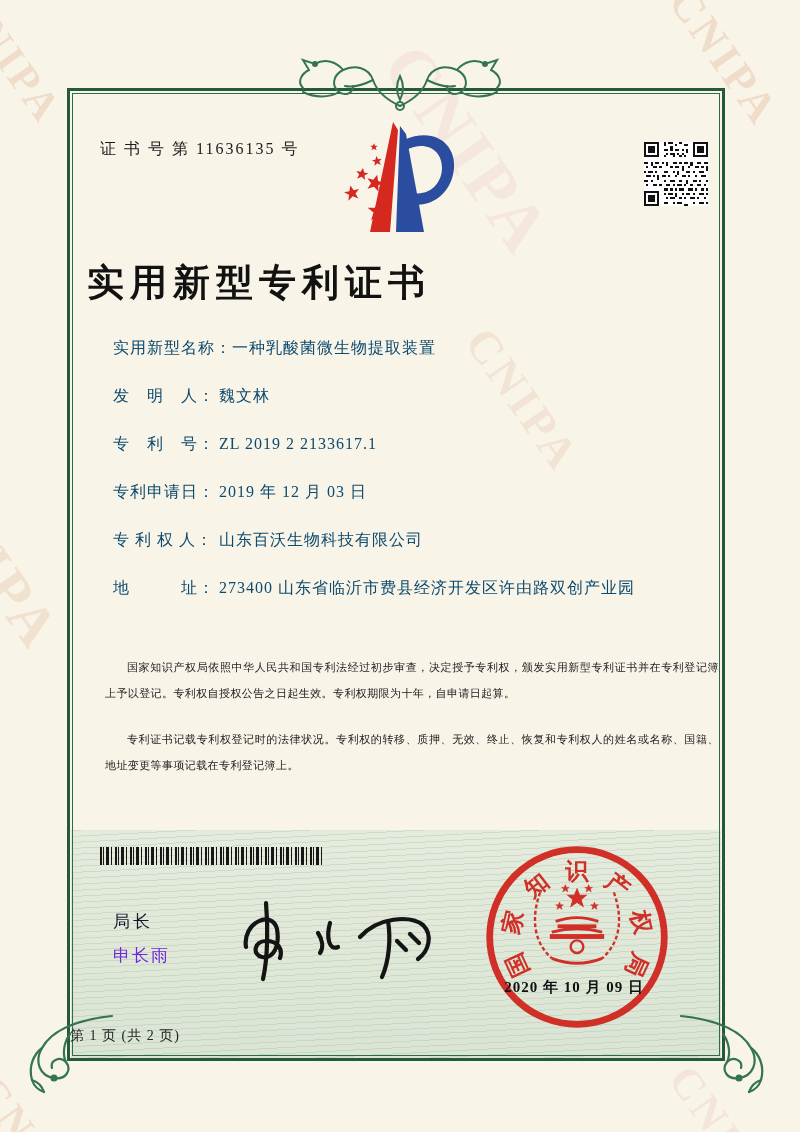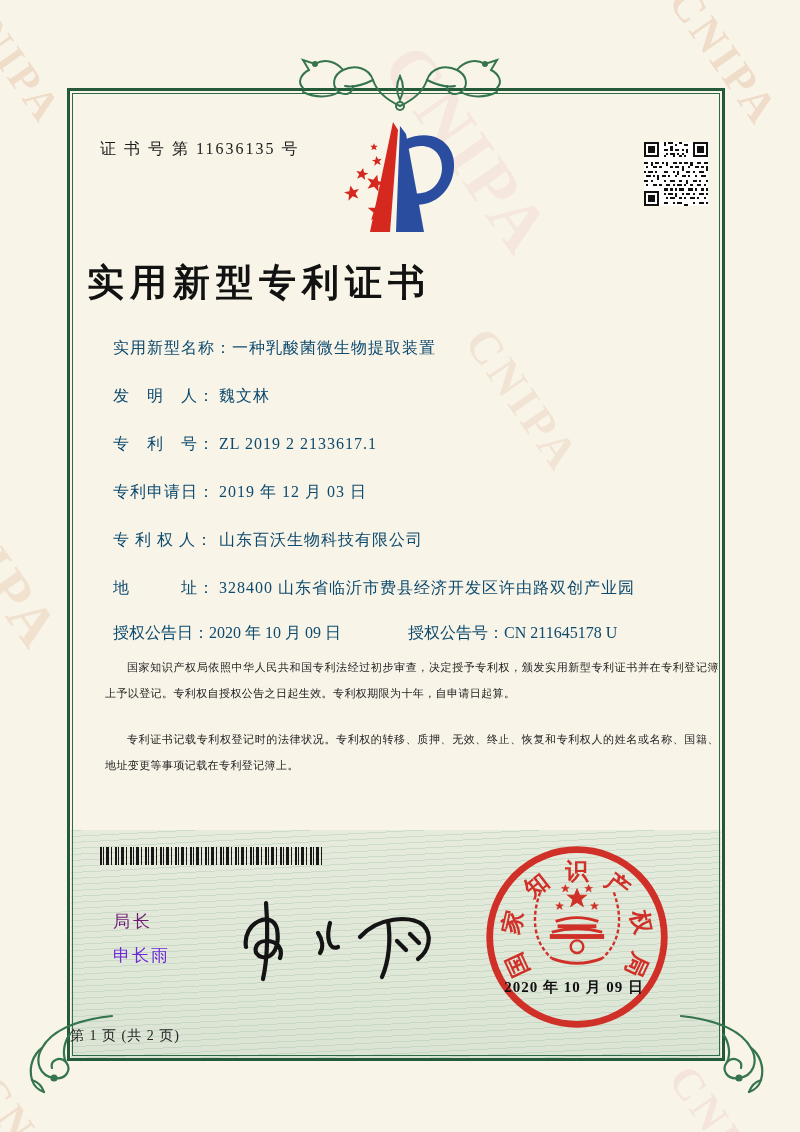--- a/index.html
+++ b/index.html
@@ -45,21 +45,21 @@
     position:absolute;left:105px;width:614px;margin:0;z-index:3;
     font-size:11px;line-height:26px;color:#222;text-indent:2em;
     text-align:justify;letter-spacing:.4px;
   }
   .barcode{
     left:100px;top:847px;width:222px;height:18px;z-index:3;
     background:
       repeating-linear-gradient(90deg,#161616 0 2px,transparent 2px 3px,#161616 3px 4px,
       transparent 4px 6px,#161616 6px 9px,transparent 9px 11px,#161616 11px 12px,transparent 12px 15px);
   }
-  .sig-title{left:113px;top:910px;font-size:17px;color:#701a75;letter-spacing:3px;z-index:3;}
+  .sig-title{left:113px;top:910px;font-size:17px;color:#0f172a;letter-spacing:3px;z-index:3;}
   .sig-name{left:113px;top:944px;font-size:17px;color:#6d28d9;letter-spacing:2px;z-index:3;}
   .sig-svg{left:232px;top:895px;z-index:3;}
   .seal-svg{left:480px;top:840px;width:194px;height:194px;z-index:4;opacity:.93;}
   .seal-date{
     left:498px;top:978px;width:152px;text-align:center;z-index:5;
     font-size:15px;font-weight:bold;color:#101010;letter-spacing:1px;white-space:nowrap;
   }
   .footer-page{left:70px;top:1027px;width:656px;font-size:14px;color:#222;z-index:3;letter-spacing:1px;}
   .footer-note{left:70px;top:1082px;width:656px;text-align:center;font-size:15px;color:#262626;z-index:2;letter-spacing:3px;}
   .orn{z-index:3;}
@@ -164,27 +164,21 @@
   <div class="field-row" style="top:434px;">
     <span class="flabel">专　利　号：</span><span class="fvalue">ZL 2019 2 2133617.1</span>
   </div>
   <div class="field-row" style="top:482px;">
     <span class="flabel">专利申请日：</span><span class="fvalue">2019 年 12 月 03 日</span>
   </div>
   <div class="field-row" style="top:530px;">
     <span class="flabel">专 利 权 人：</span><span class="fvalue">山东百沃生物科技有限公司</span>
   </div>
   <div class="field-row" style="top:578px;">
-    <span class="flabel">地　　　址：</span><span class="fvalue">328400 山东省临沂市费县经济开发区许由路双创产业园</span>
-  </div>
-  <div class="field-row" style="top:623px;width:606px;">
-    <span>授权公告日：</span><span>2020 年 10 月 09 日</span>
-    <span class="grant2">
-      <span>授权公告号：</span><span>CN 211645178 U</span>
-    </span>
+    <span class="flabel">地　　　址：</span><span class="fvalue">273400 山东省临沂市费县经济开发区许由路双创产业园</span>
   </div>
 
   <p class="para" style="top:654px;">国家知识产权局依照中华人民共和国专利法经过初步审查，决定授予专利权，颁发实用新型专利证书并在专利登记簿上予以登记。专利权自授权公告之日起生效。专利权期限为十年，自申请日起算。</p>
   <p class="para" style="top:726px;">专利证书记载专利权登记时的法律状况。专利权的转移、质押、无效、终止、恢复和专利权人的姓名或名称、国籍、地址变更等事项记载在专利登记簿上。</p>
 
   <div class="abs barcode"></div>
 
   <div class="abs sig-title">局长</div>
   <div class="abs sig-name">申长雨</div>
   <svg class="abs sig-svg" width="210" height="92" viewBox="0 0 210 92">

